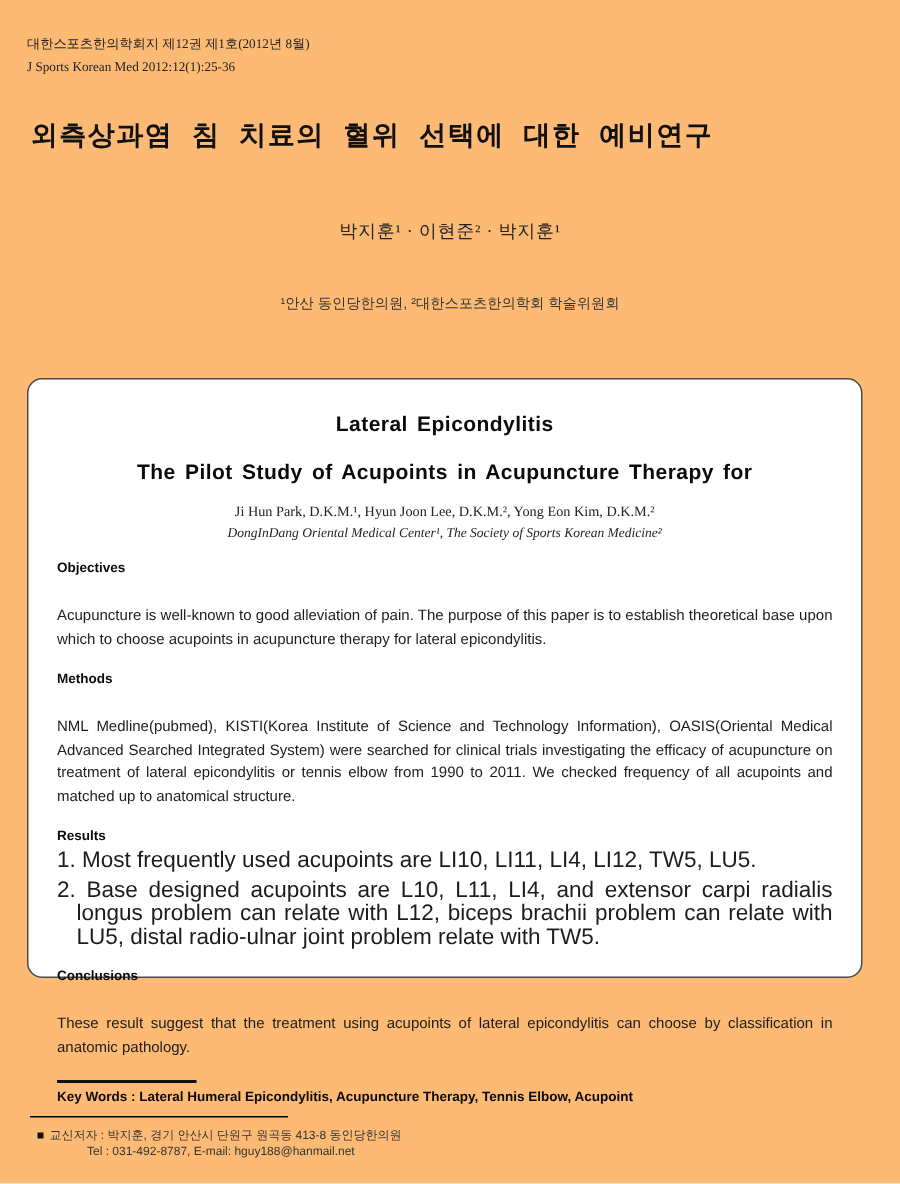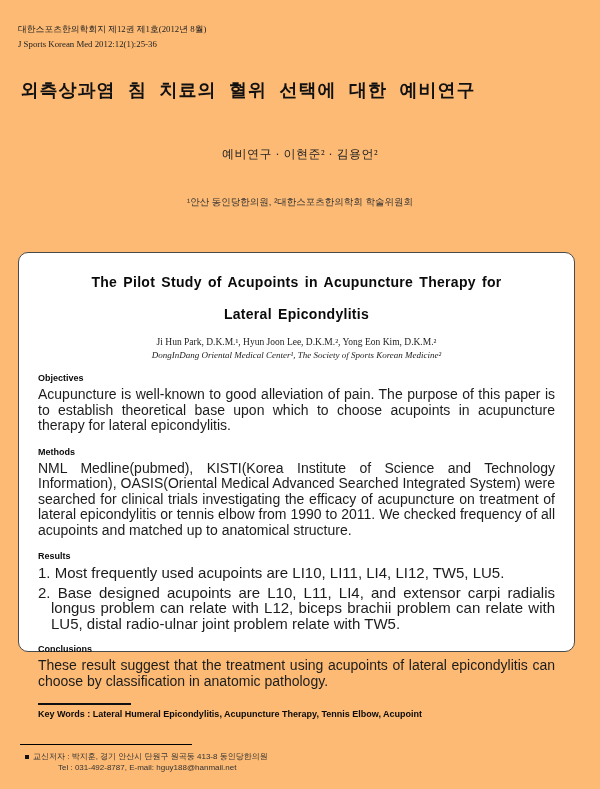--- a/index.html
+++ b/index.html
@@ -41,21 +41,21 @@
     font-family:"Liberation Serif",serif;font-size:9.5px;color:#222;
   }
   .en-affiliation{
     margin-top:3px;text-align:center;
     font-family:"Liberation Serif",serif;font-style:italic;font-size:9px;color:#222;
   }
   .sec-heading{
     margin:13px 0 0 0;font-size:9px;font-weight:bold;color:#0a0a0a;
   }
   .sec-body{
-    margin:4px 0 0 0;font-size:14px;line-height:15.5px;text-align:justify;color:#1c1c1c;
+    margin:20px 0 0 0;font-size:10px;line-height:15.5px;text-align:justify;color:#1c1c1c;
   }
   .result-item{
     margin:4px 0 0 0;font-size:15px;line-height:15.5px;text-align:justify;color:#1c1c1c;
     padding-left:13px;text-indent:-13px;
   }
   .kw-divider{
     margin-top:14px;width:93px;border-top:2px solid #111;height:0;
   }
   .keywords{
     margin:4px 0 0 0;font-size:9px;font-weight:bold;color:#0a0a0a;
@@ -78,28 +78,28 @@
 
 <div class="page">
 
   <div class="journal-header">
     <div>대한스포츠한의학회지 제12권 제1호(2012년 8월)</div>
     <div>J Sports Korean Med 2012:12(1):25-36</div>
   </div>
 
   <div class="kr-title">외측상과염 침 치료의 혈위 선택에 대한 예비연구</div>
 
-  <div class="kr-authors">예비연구 · 이현준² · 김용언²</div>
+  <div class="kr-authors">박지훈¹ · 이현준² · 박지훈¹</div>
 
   <div class="kr-affiliation">¹안산 동인당한의원, ²대한스포츠한의학회 학술위원회</div>
 
   <div class="abstract-box">
     <div class="en-title">
+      <div>Lateral Epicondylitis</div>
       <div>The Pilot Study of Acupoints in Acupuncture Therapy for</div>
-      <div>Lateral Epicondylitis</div>
     </div>
 
     <div class="en-authors">Ji Hun Park, D.K.M.¹, Hyun Joon Lee, D.K.M.², Yong Eon Kim, D.K.M.²</div>
     <div class="en-affiliation">DongInDang Oriental Medical Center¹, The Society of Sports Korean Medicine²</div>
 
     <div class="sec-heading">Objectives</div>
     <p class="sec-body">Acupuncture is well-known to good alleviation of pain. The purpose of this paper is to establish theoretical base upon which to choose acupoints in acupuncture therapy for lateral epicondylitis.</p>
 
     <div class="sec-heading">Methods</div>
     <p class="sec-body">NML Medline(pubmed), KISTI(Korea Institute of Science and Technology Information), OASIS(Oriental Medical Advanced Searched Integrated System) were searched for clinical trials investigating the efficacy of acupuncture on treatment of lateral epicondylitis or tennis elbow from 1990 to 2011. We checked frequency of all acupoints and matched up to anatomical structure.</p>

